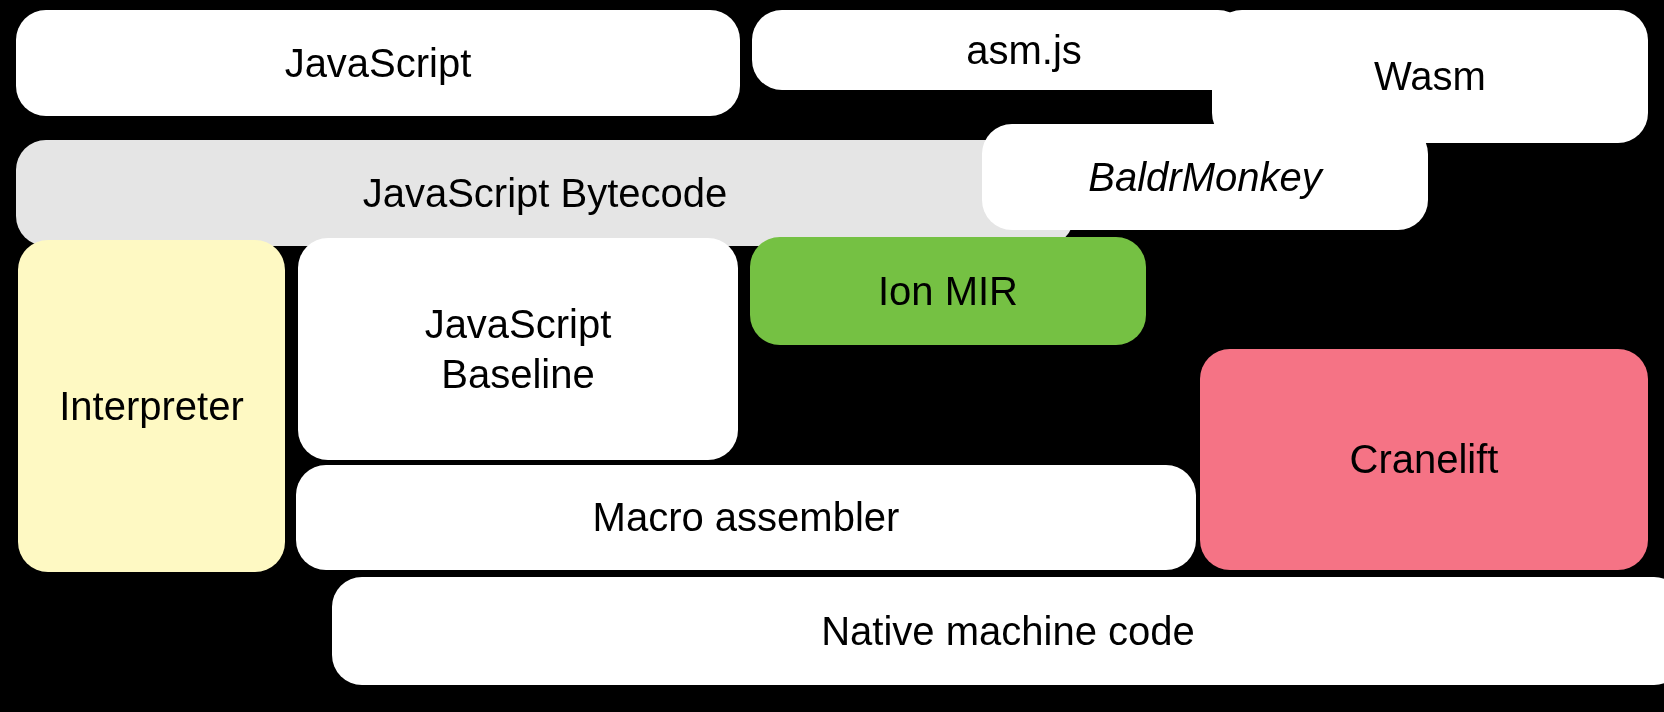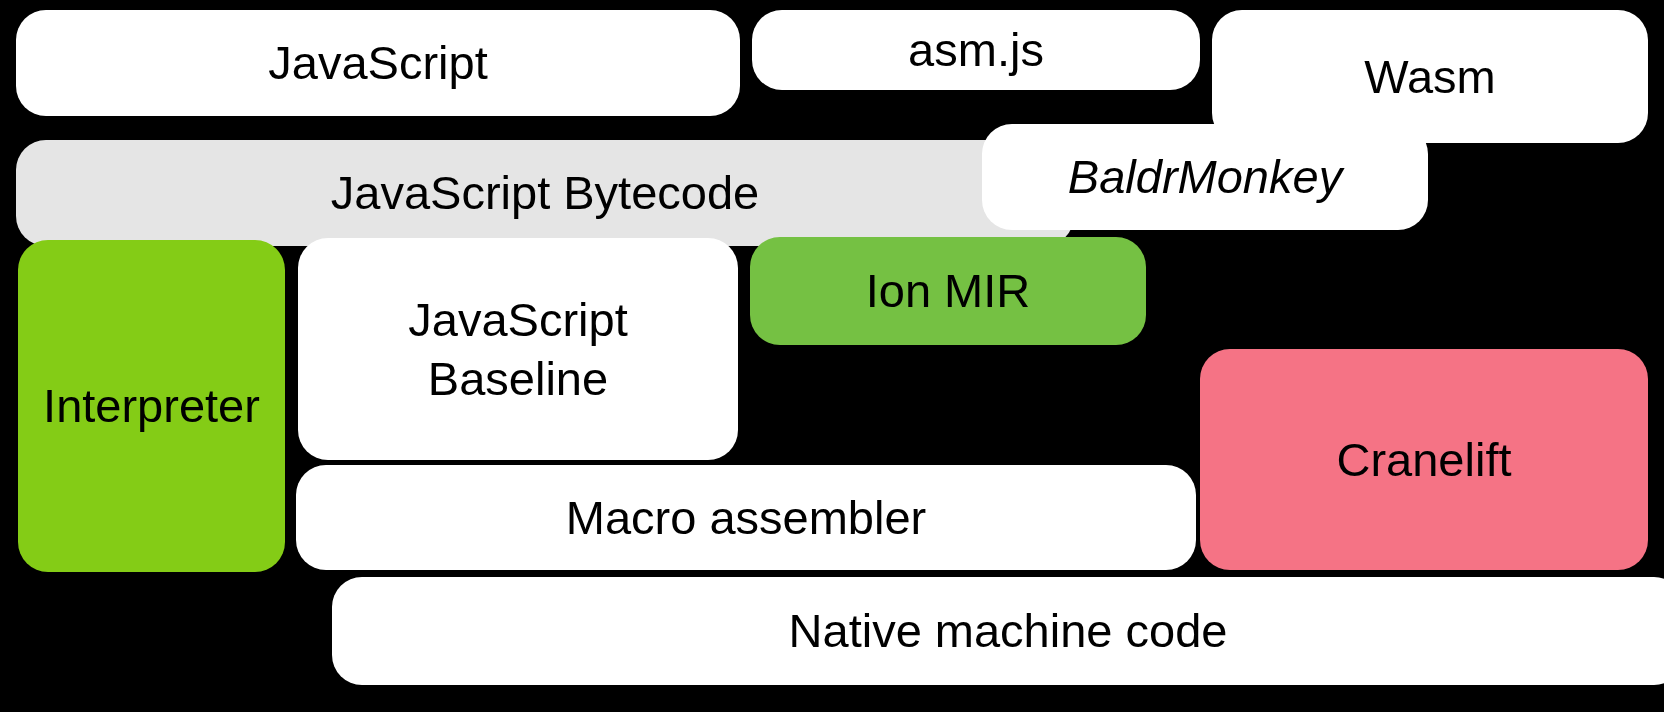--- a/index.html
+++ b/index.html
@@ -15,55 +15,55 @@
     overflow: hidden;
     font-family: "Liberation Sans", sans-serif;
   }
   .box {
     position: absolute;
     border-radius: 30px;
     display: flex;
     align-items: center;
     justify-content: center;
     color: #000000;
-    font-size: 47px;
+    font-size: 40px;
     line-height: 1.26;
     background: #FFFFFF;
   }
   .label {
     white-space: pre-line;
     text-align: center;
   }
 </style>
 </head>
 <body>
 
 <div class="canvas">
 
   <div class="box" style="left: 16px; top: 10px; width: 724px; height: 106px; background-color: rgb(255, 255, 255);">
     <span class="label">JavaScript</span>
   </div>
 
-  <div class="box" style="left: 752px; top: 10px; width: 448px; height: 80px; background-color: rgb(255, 255, 255);">
+  <div class="box" style="left: 752px; top: 10px; width: 448px; height: 80px; background-color: rgb(255, 255, 255); padding-left: 48px;">
     <span class="label">asm.js</span>
   </div>
 
   <div class="box" style="left: 1212px; top: 10px; width: 436px; height: 133px; background-color: rgb(255, 255, 255);">
     <span class="label">Wasm</span>
   </div>
 
   <div class="box" style="left: 16px; top: 140px; width: 1058px; height: 106px; background-color: #e5e5e5;">
     <span class="label">JavaScript Bytecode</span>
   </div>
 
   <div class="box" style="left: 982px; top: 124px; width: 446px; height: 106px; background-color: rgb(255, 255, 255); font-style: italic;">
     <span class="label">BaldrMonkey</span>
   </div>
 
-  <div class="box" style="left: 18px; top: 240px; width: 267px; height: 332px; background-color: #84cc16;">
+  <div class="box" style="left: 18px; top: 240px; width: 267px; height: 332px; background-color: #fef9c3;">
     <span class="label">Interpreter</span>
   </div>
 
   <div class="box" style="left: 298px; top: 238px; width: 440px; height: 222px; background-color: rgb(255, 255, 255);">
     <span class="label">JavaScript
 Baseline</span>
   </div>
 
   <div class="box" style="left: 750px; top: 237px; width: 396px; height: 108px; background-color: rgb(117, 193, 67);">
     <span class="label">Ion MIR</span>

